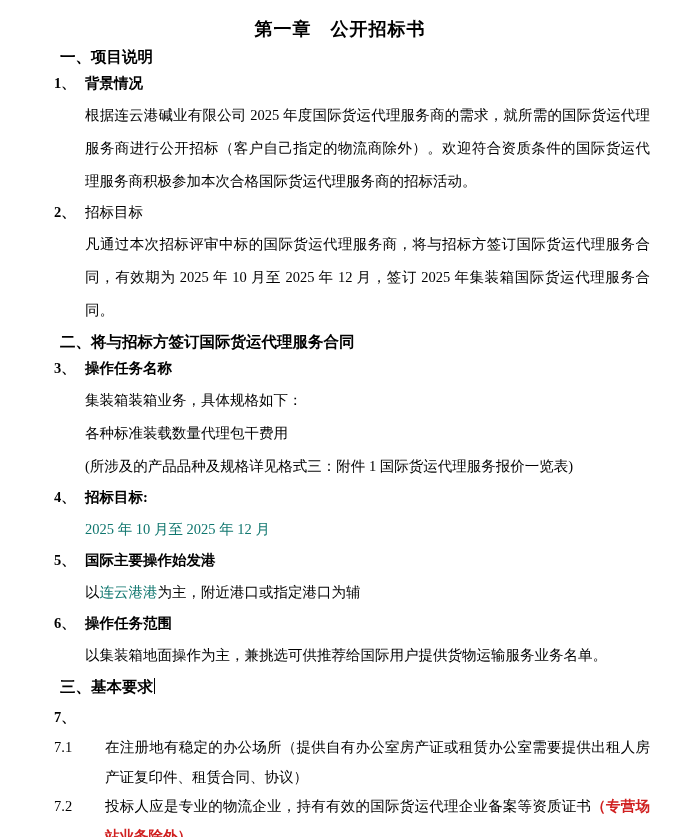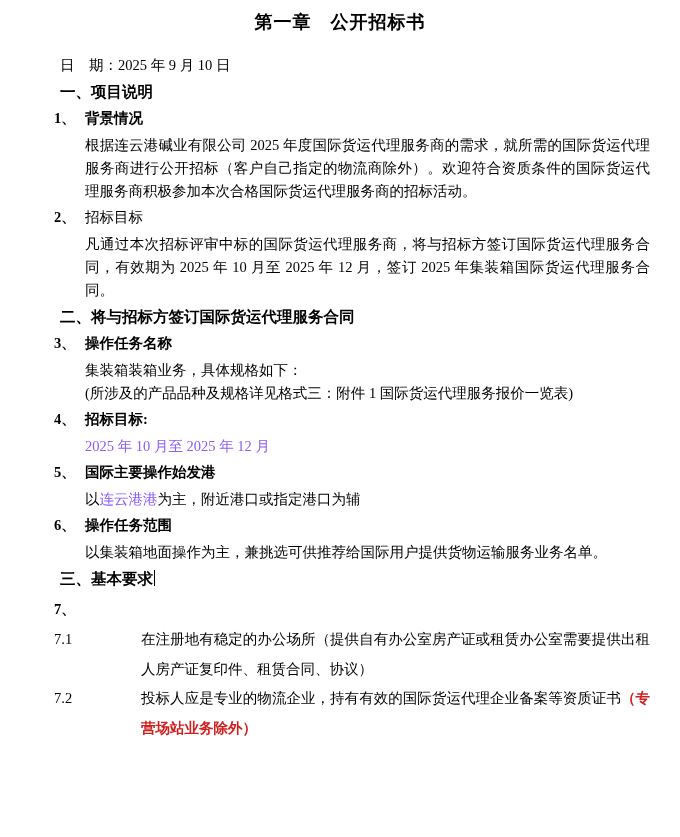--- a/index.html
+++ b/index.html
@@ -7,21 +7,21 @@
     width:680px;
     min-height:837px;
     background:#ffffff;
     color:#000000;
     font-family:"Liberation Serif","DejaVu Serif",serif;
     box-sizing:border-box;
     position:relative;
     overflow:hidden;
   }
   .doc-title{
-    padding-top:9px;
+    padding-top:16px;
     text-align:center;
     font-weight:bold;
     font-size:18px;
     line-height:26px;
     letter-spacing:1px;
   }
   .date-line{
     margin:19px 32px 0 60px;
     font-size:14.5px;
     line-height:23px;
@@ -41,54 +41,52 @@
   .item .num{
     flex:none;
     width:31px;
     font-weight:bold;
   }
   .item .heading{font-weight:bold;}
   .item .heading.regular{font-weight:normal;}
   .para{
     margin:0 30px 0 85px;
     font-size:14.5px;
-    line-height:23px;
+    line-height:33px;
     text-align:justify;
   }
   .subitem{
     display:flex;
     margin:0 30px 0 54px;
     font-size:14.5px;
     line-height:29.5px;
-    gap:36px;
   }
   .subitem .num{flex:none;width:31px;}
   .subitem .body{flex:1;text-align:justify;margin-left:20px;}
   .blue{color:#2424cc;}
-  .red{color:#8b5cf6;}
+  .red{color:#0f766e;}
   .red-bold{color:#d02020;font-weight:bold;}
   .caret{
     display:inline-block;
     width:1px;
     height:16px;
     background:#000;
     vertical-align:-2px;
     margin-left:1px;
   }
   .spacer-s{height:3px;}
   .spacer-m{height:4px;}
 </style>
 </head>
 <body>
 
 <div class="page">
 
   <div class="doc-title">第一章　公开招标书</div>
 
-  <div class="date-line">日　期：2025 年 9 月 10 日</div>
 
   <div class="sec-heading">一、项目说明</div>
 
   <div class="item">
     <span class="num">1、</span>
     <span class="heading">背景情况</span>
   </div>
   <div class="spacer-s"></div>
   <div class="para">根据连云港碱业有限公司 2025 年度国际货运代理服务商的需求，就所需的国际货运代理服务商进行公开招标（客户自己指定的物流商除外）。欢迎符合资质条件的国际货运代理服务商积极参加本次合格国际货运代理服务商的招标活动。</div>
 
@@ -100,20 +98,21 @@
   <div class="para">凡通过本次招标评审中标的国际货运代理服务商，将与招标方签订国际货运代理服务合同，有效期为 2025 年 10 月至 2025 年 12 月，签订 2025 年集装箱国际货运代理服务合同。</div>
 
   <div class="sec-heading">二、将与招标方签订国际货运代理服务合同</div>
 
   <div class="item">
     <span class="num">3、</span>
     <span class="heading">操作任务名称</span>
   </div>
   <div class="spacer-s"></div>
   <div class="para">集装箱装箱业务，具体规格如下：</div>
+  <div class="para">各种标准装载数量代理包干费用</div>
   <div class="para">(所涉及的产品品种及规格详见格式三：附件 1 国际货运代理服务报价一览表)</div>
 
   <div class="item">
     <span class="num">4、</span>
     <span class="heading">招标目标:</span>
   </div>
   <div class="spacer-s"></div>
   <div class="para red">2025 年 10 月至 2025 年 12 月</div>
 
   <div class="item">

